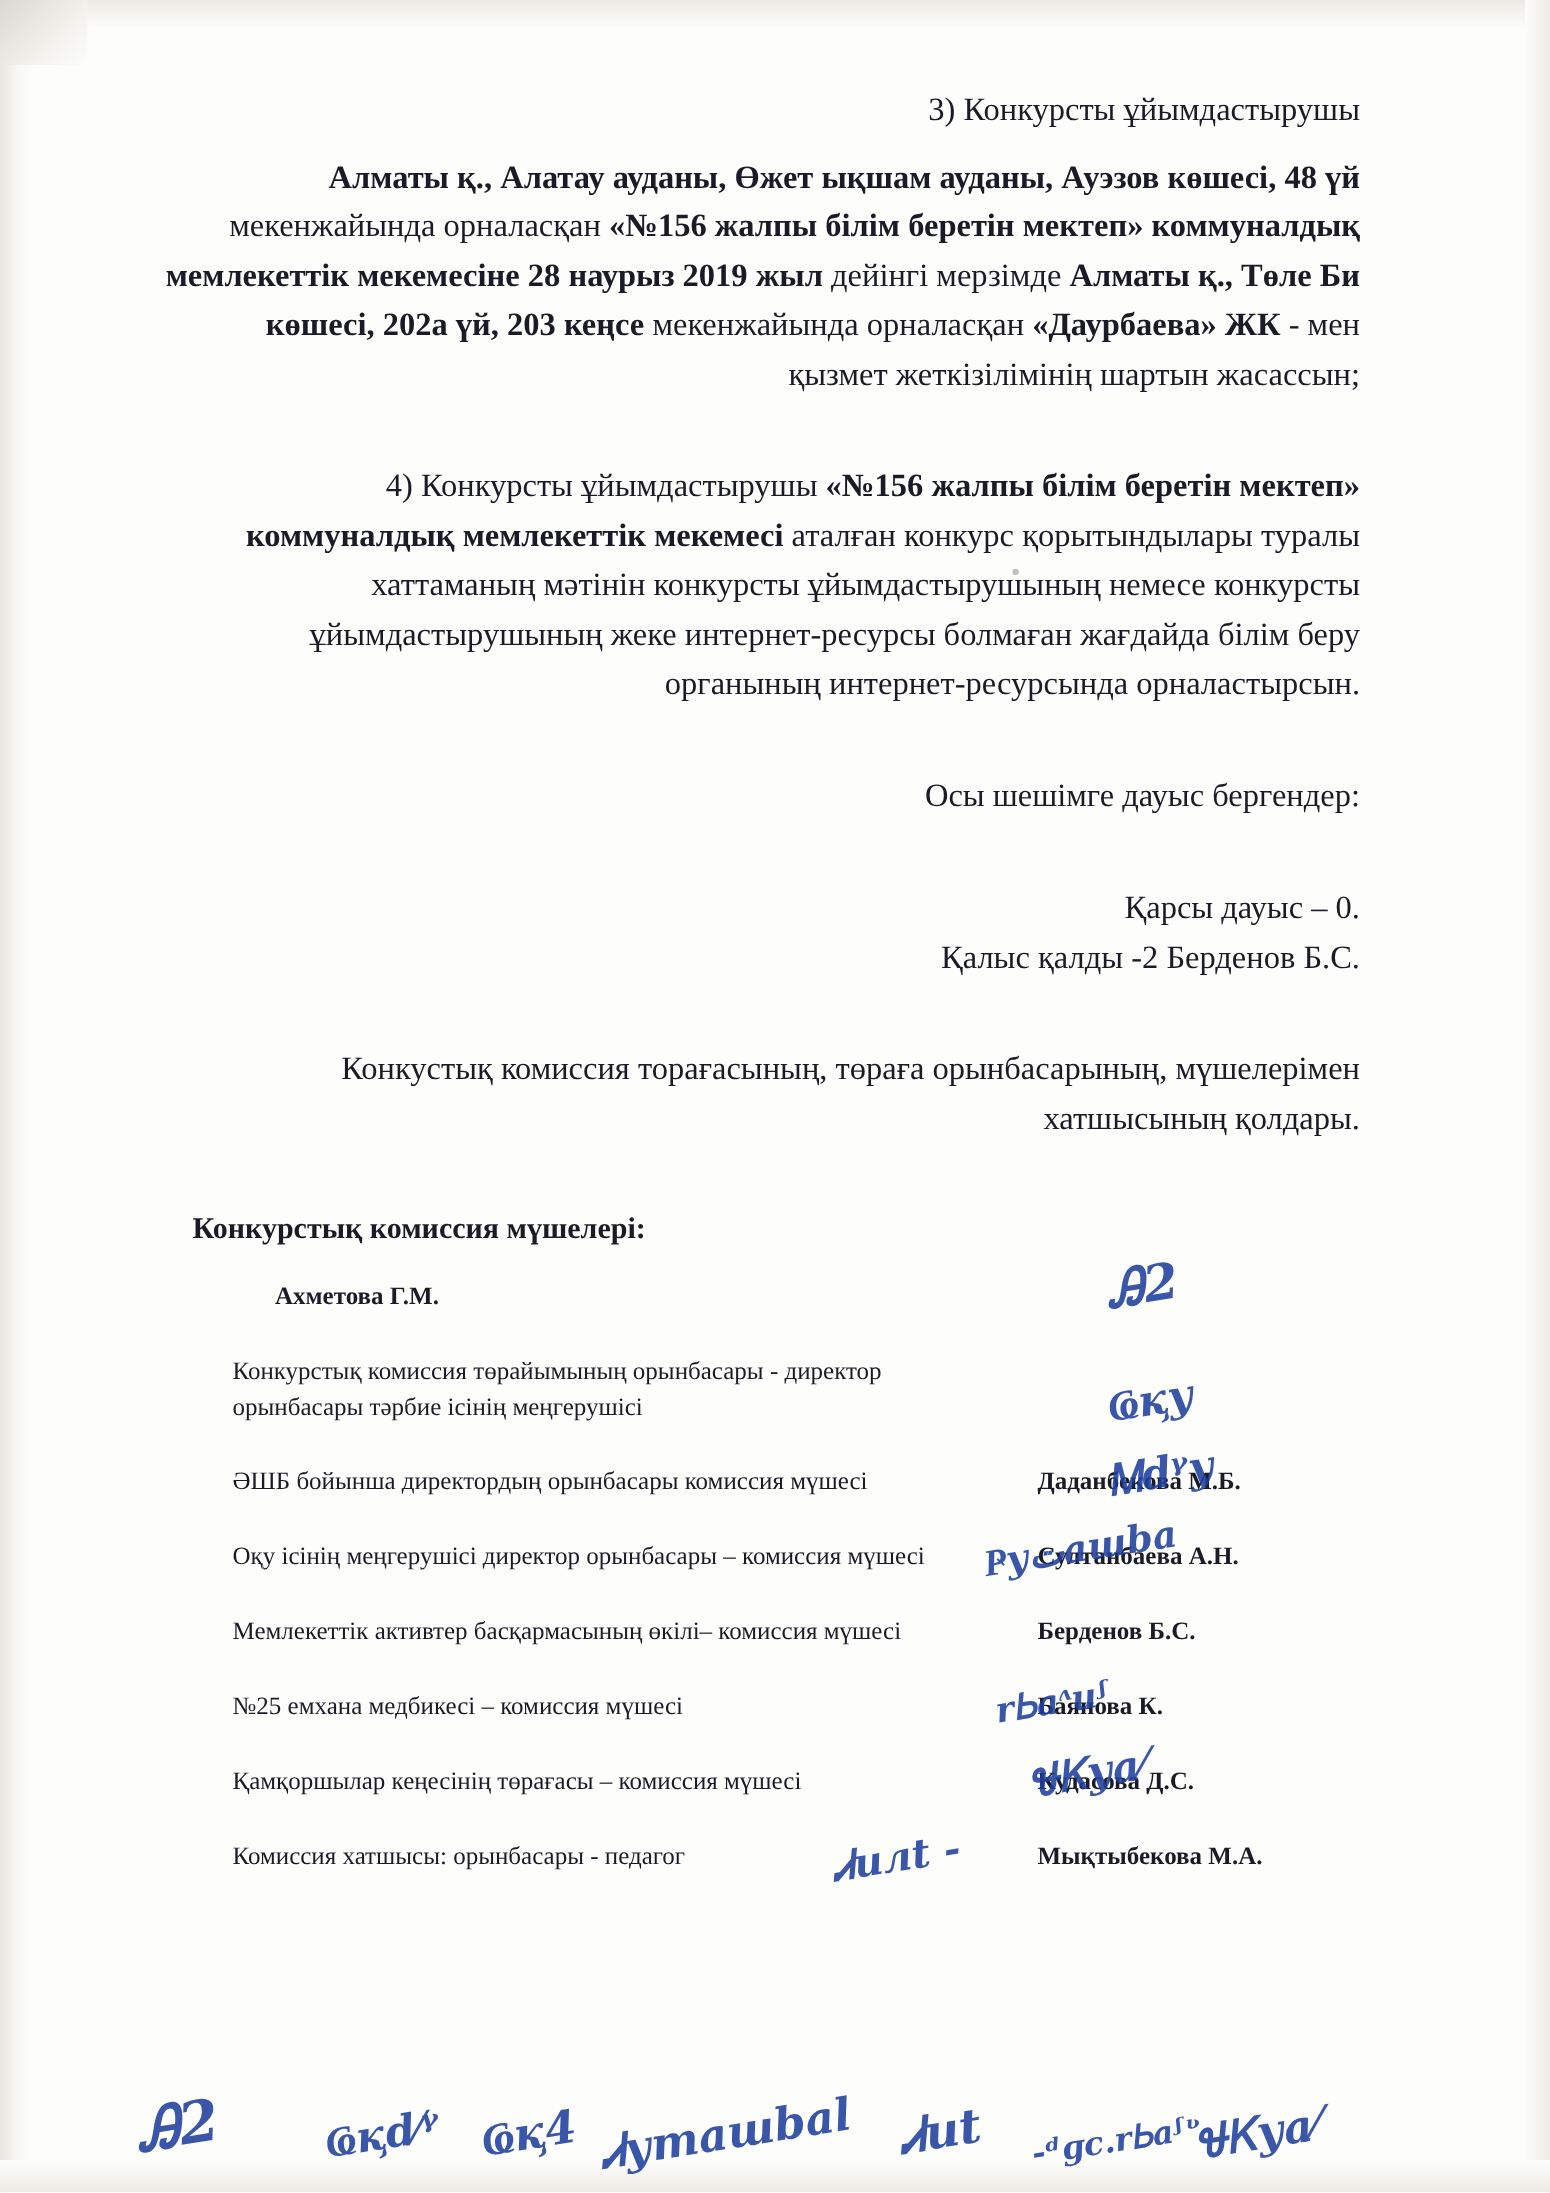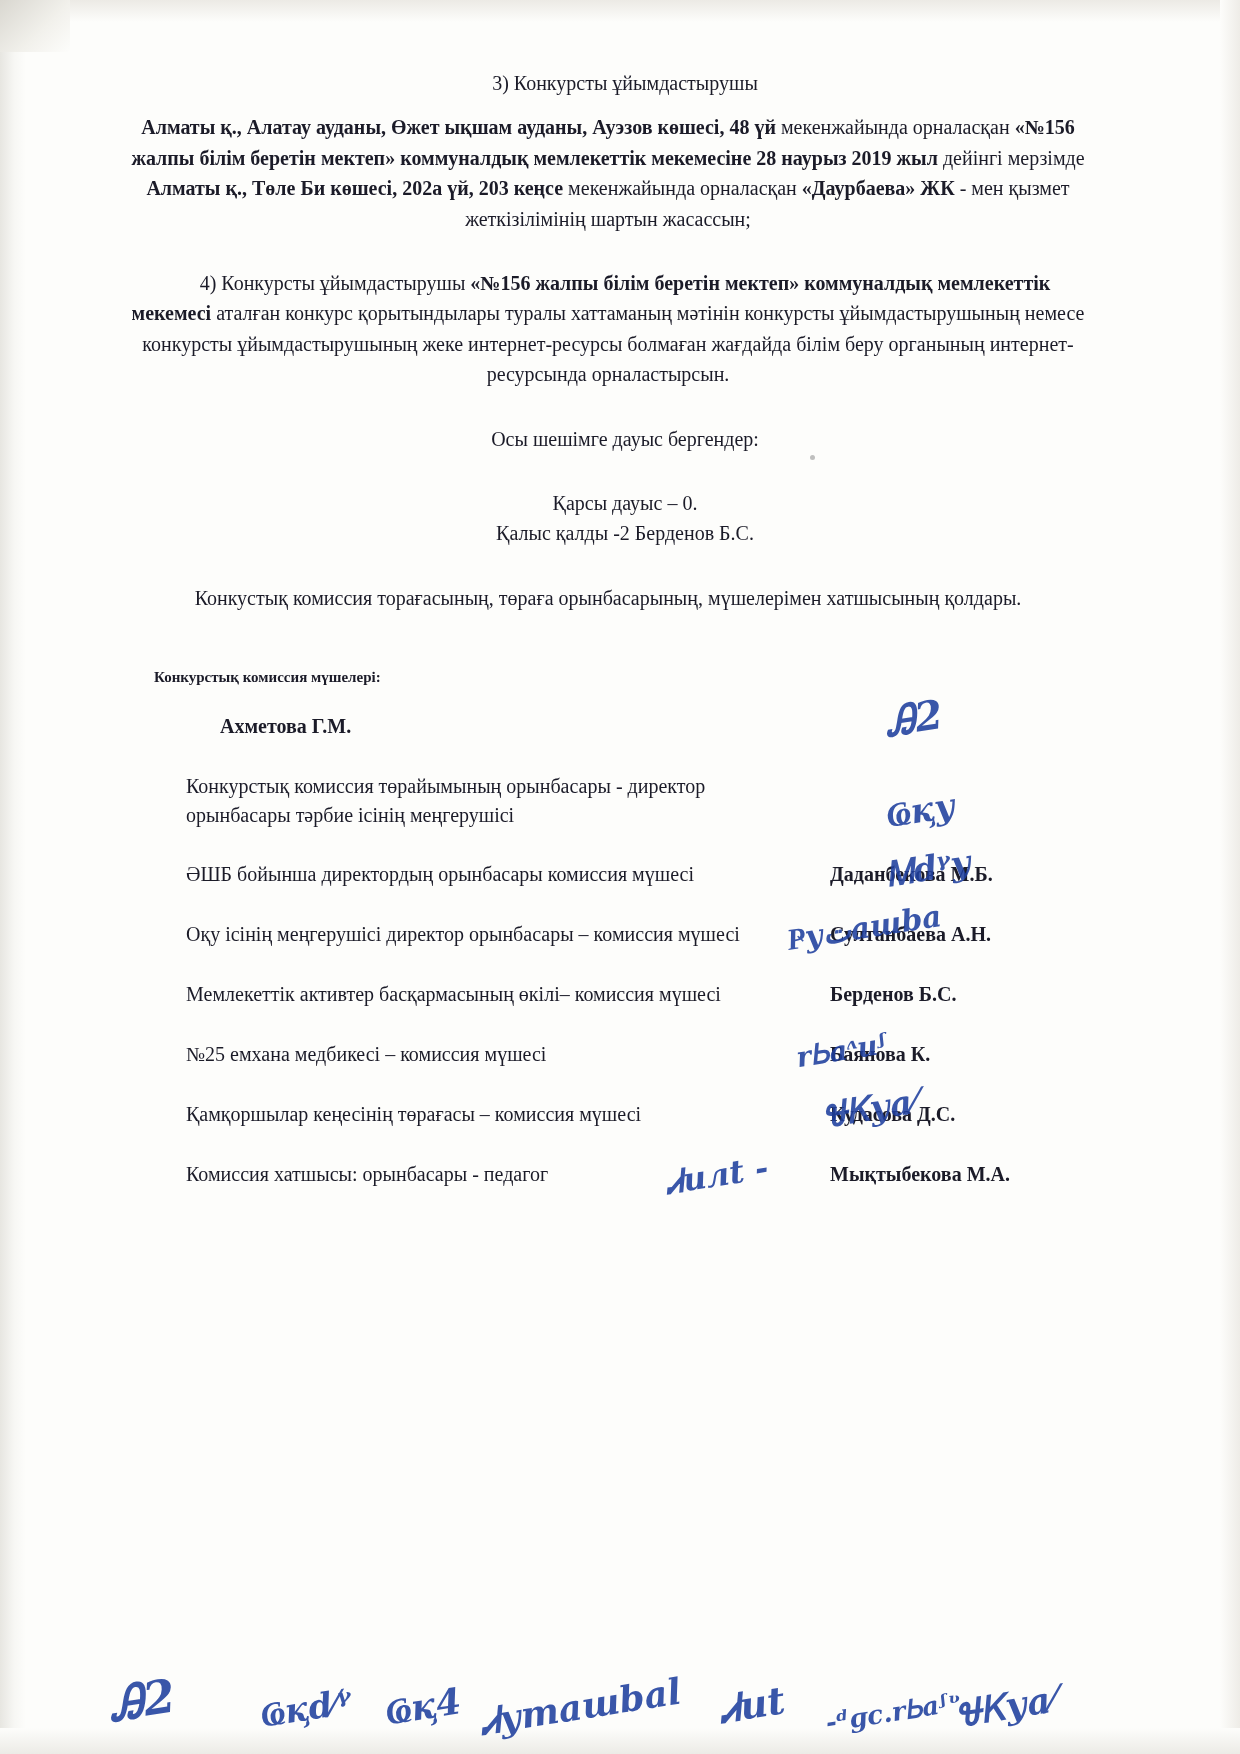--- a/index.html
+++ b/index.html
@@ -56,32 +56,32 @@
 
   .content {
     position: absolute;
     left: 128px;
     top: 68px;
     width: 960px;
   }
 
   p {
     margin: 0;
-    font-size: 20px;
+    font-size: 26px;
     line-height: 1.52;
-    text-align: center;
+    text-align: right;
   }
   .indent { text-indent: 34px; }
   .b { font-weight: bold; }
   .para-gap-sm { margin-top: 14px; }
-  .para-gap-md { margin-top: 34px; font-family: Liberation Serif, serif; }
+  .para-gap-md { margin-top: 50px; font-family: Liberation Serif, serif; }
 
   .signers-title {
     font-weight: bold;
-    font-size: 15px;
+    font-size: 24px;
     margin-top: 56px;
     margin-left: 26px;
   }
 
   .signers {
     margin-top: 26px;
     margin-left: 58px;
     width: 900px;
   }
   .signer-row {

